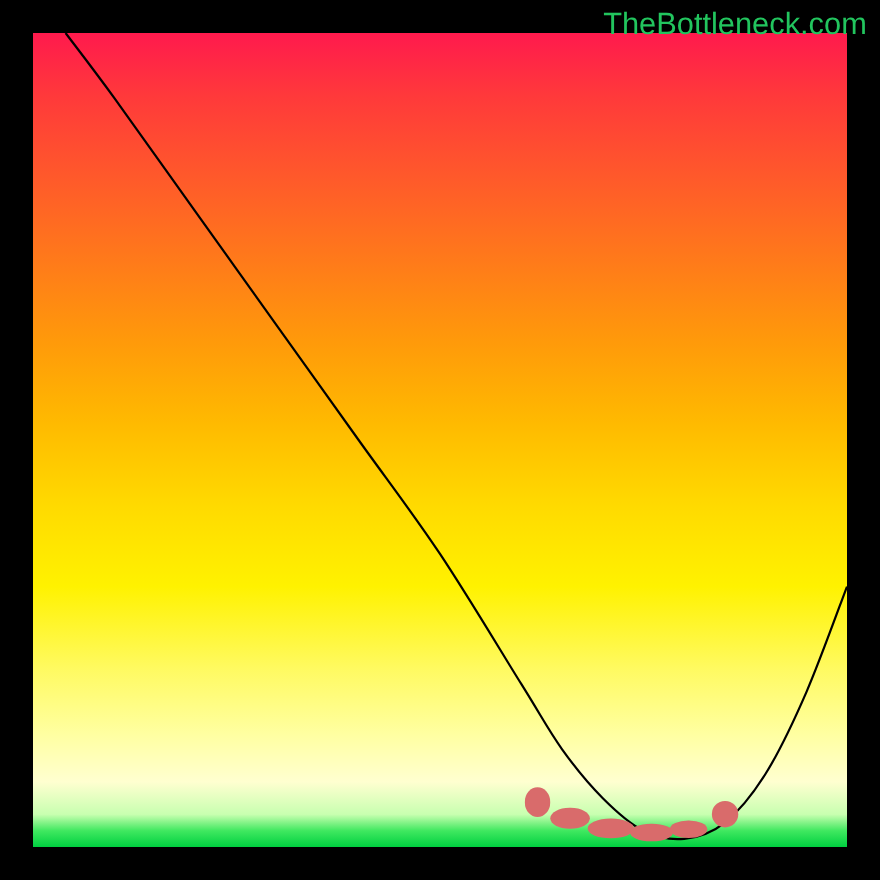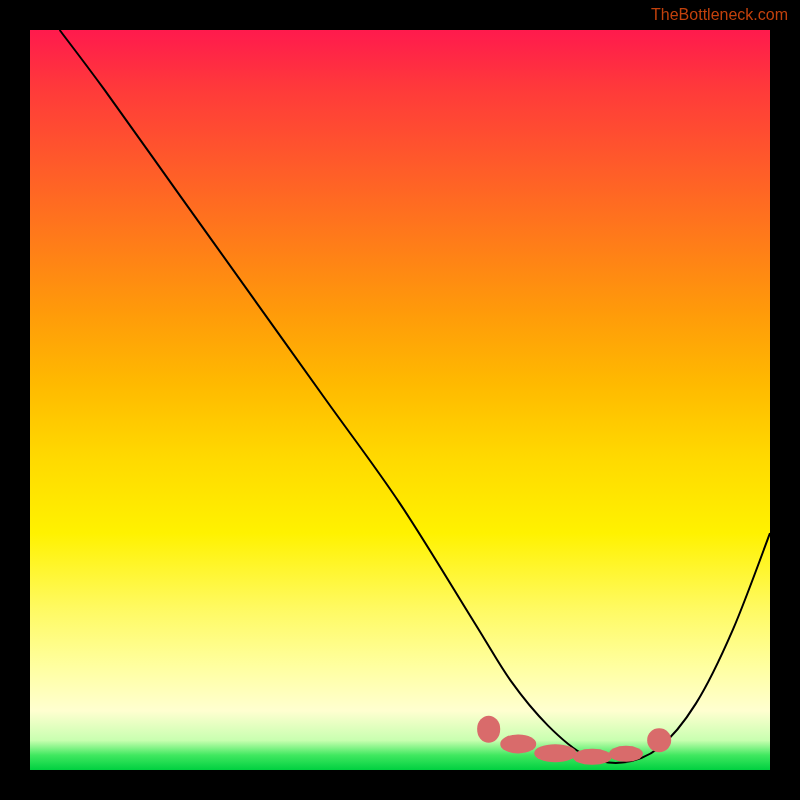--- a/index.html
+++ b/index.html
@@ -8,22 +8,22 @@
     height: 800px;
     background: #000;
     position: relative;
     overflow: hidden;
     font-family: Arial, sans-serif;
   }
   .watermark {
     position: absolute;
     top: 6px;
     right: 12px;
-    color: #c2410c;
-    font-size: 16px;
+    color: #22c55e;
+    font-size: 28px;
     font-weight: 500;
     z-index: 10;
   }
   .plot-area {
     position: absolute;
     top: 30px;
     left: 30px;
     width: 740px;
     height: 740px;
     background: linear-gradient(to bottom,

